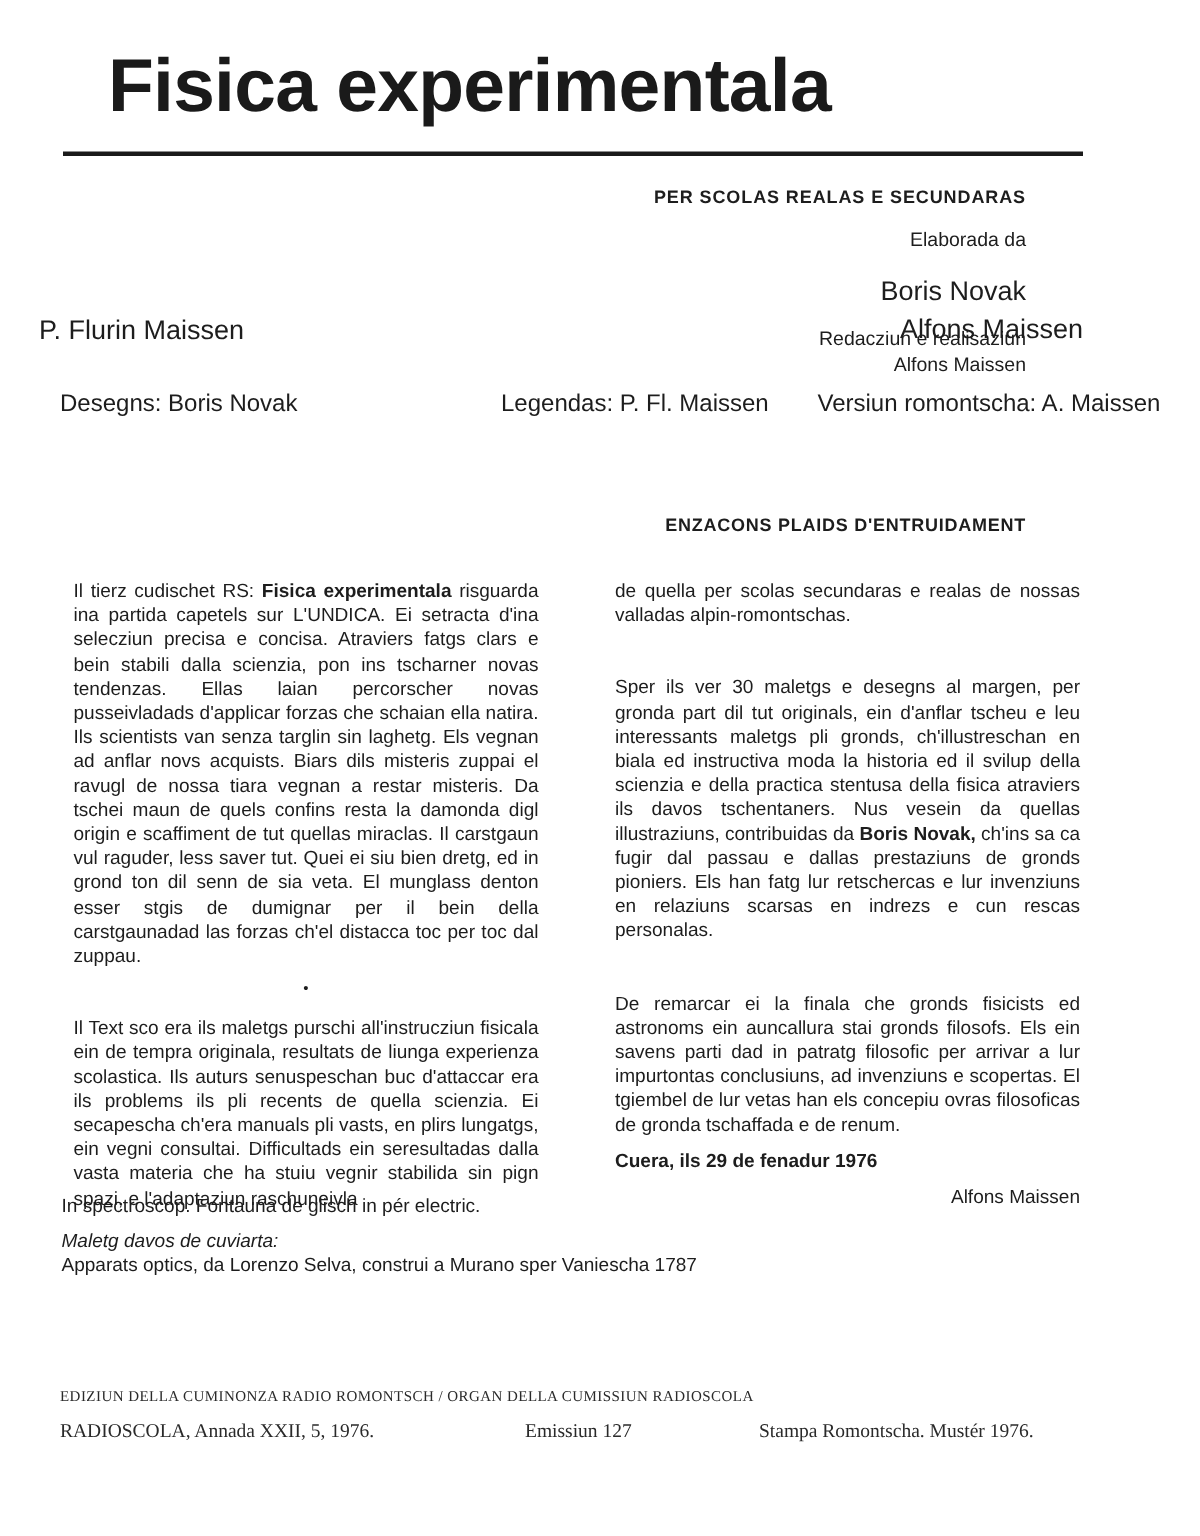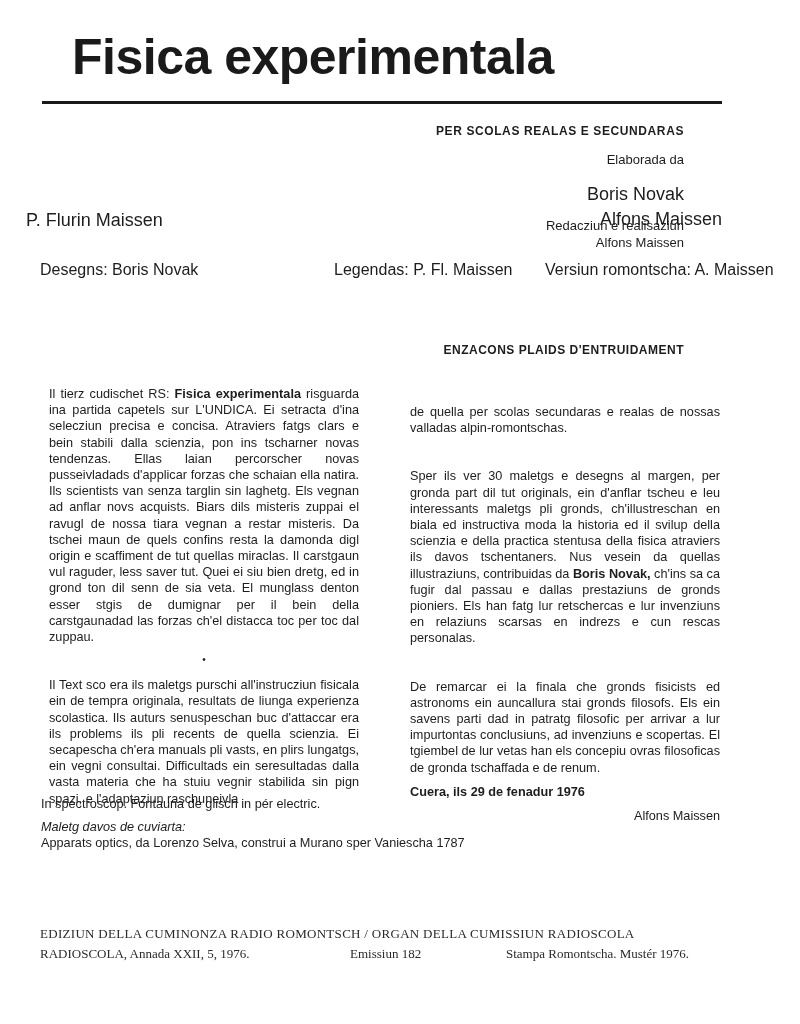--- a/index.html
+++ b/index.html
@@ -21,29 +21,29 @@
     .alfons-r { left: 600px; top: 209px; font-size: 18px; }
     .redac { top: 217px; font-size: 13px; line-height: 17px; }
     .small { top: 261px; font-size: 16px; }
     .desegns { left: 40px; }
     .legendas { left: 334px; }
     .versiun { left: 545px; }
     .section-head { top: 343px; font-size: 12px; font-weight: bold; letter-spacing: 0.5px; }
     .col { font-size: 12.7px; line-height: 16.2px; text-align: justify; }
     .col p { margin: 8px; }
     .col-left { left: 41px; top: 378px; width: 326px; }
-    .col-right { left: 402px; top: 396px; width: 326px; }
+    .col-right { left: 402px; top: 378px; width: 326px; }
     .gap { height: 16px; }
     .star { text-align: center; height: 16px; font-size: 10px; line-height: 14px; }
     .date { margin-top: 33px; text-align: left; font-weight: bold; }
     .sign { text-align: right; margin-top: 0; }
     .captions { left: 41px; top: 796px; font-size: 12.7px; line-height: 16px; }
     .captions .lbl { font-style: italic; }
     .captions .gap2 { height: 7px; }
-    .footer { left: 40px; top: 926px; font-family: "Liberation Serif", serif; font-size: 13px; color: #2a2a2a; letter-spacing: 0.3px; }
+    .footer { left: 40px; top: 926px; font-family: "Liberation Serif", serif; font-size: 10px; color: #2a2a2a; letter-spacing: 0.3px; }
     .footer-row2 { left: 40px; top: 946px; width: 690px; font-family: "Liberation Serif", serif; font-size: 13px; color: #2a2a2a; }
     .footer-row2 span { position: absolute; white-space: nowrap; }
   </style>
 </head>
 <body>
 
 <div class="abs title">Fisica experimentala</div>
 <div class="abs rule"></div>
 
 <div class="abs center subtitle">PER SCOLAS REALAS E SECUNDARAS</div>
@@ -81,15 +81,15 @@
 <div class="abs captions">
   <div>In spectroscop. Fontauna de glisch in pér electric.</div>
   <div class="gap2"></div>
   <div class="lbl">Maletg davos de cuviarta:</div>
   <div>Apparats optics, da Lorenzo Selva, construi a Murano sper Vaniescha 1787</div>
 </div>
 
 <div class="abs footer">EDIZIUN DELLA CUMINONZA RADIO ROMONTSCH / ORGAN DELLA CUMISSIUN RADIOSCOLA</div>
 <div class="abs footer-row2">
   <span style="left:0">RADIOSCOLA, Annada XXII, 5, 1976.</span>
-  <span style="left:310px">Emissiun 182</span>
+  <span style="left:310px">Emissiun 127</span>
   <span style="left:466px">Stampa Romontscha. Mustér 1976.</span>
 </div>
 
 </body></html>

